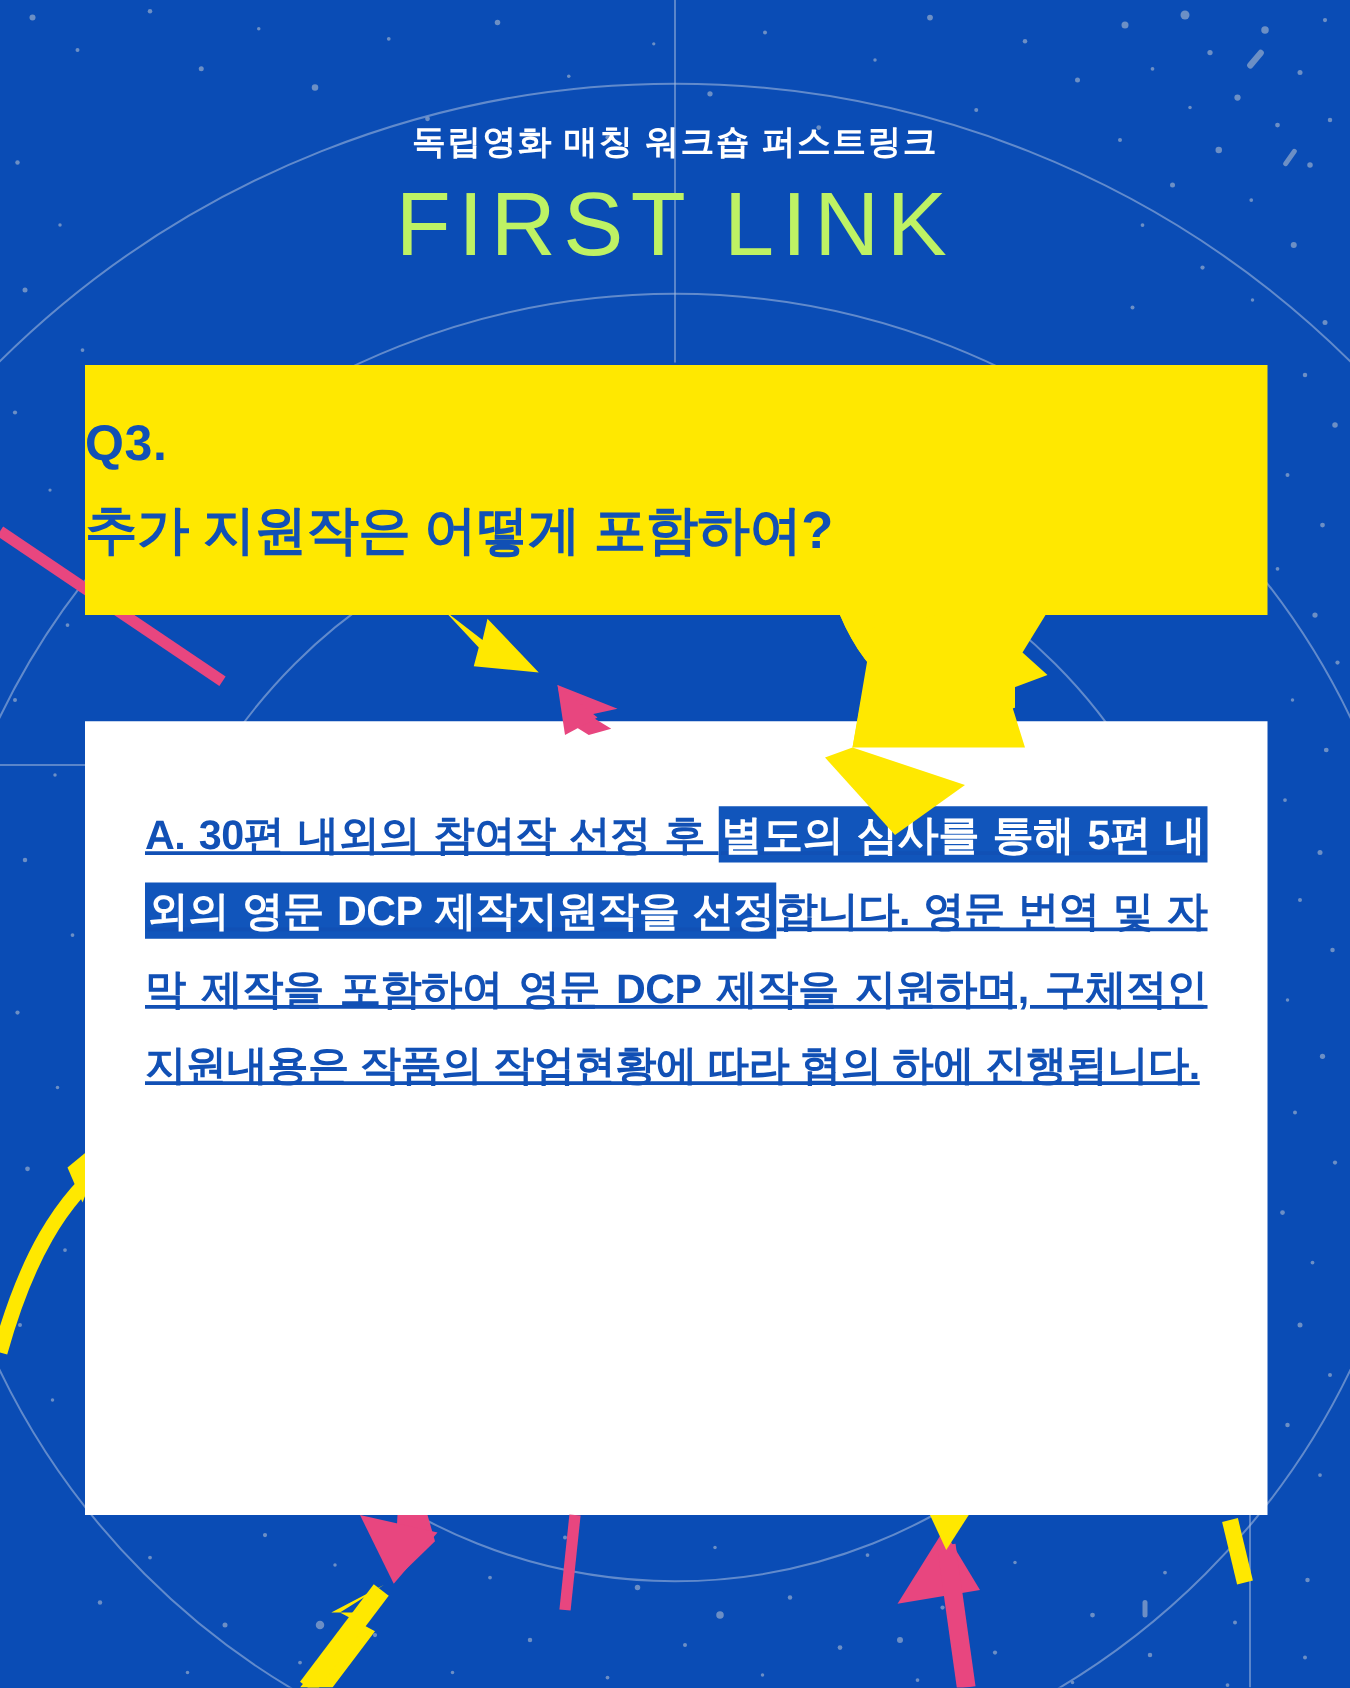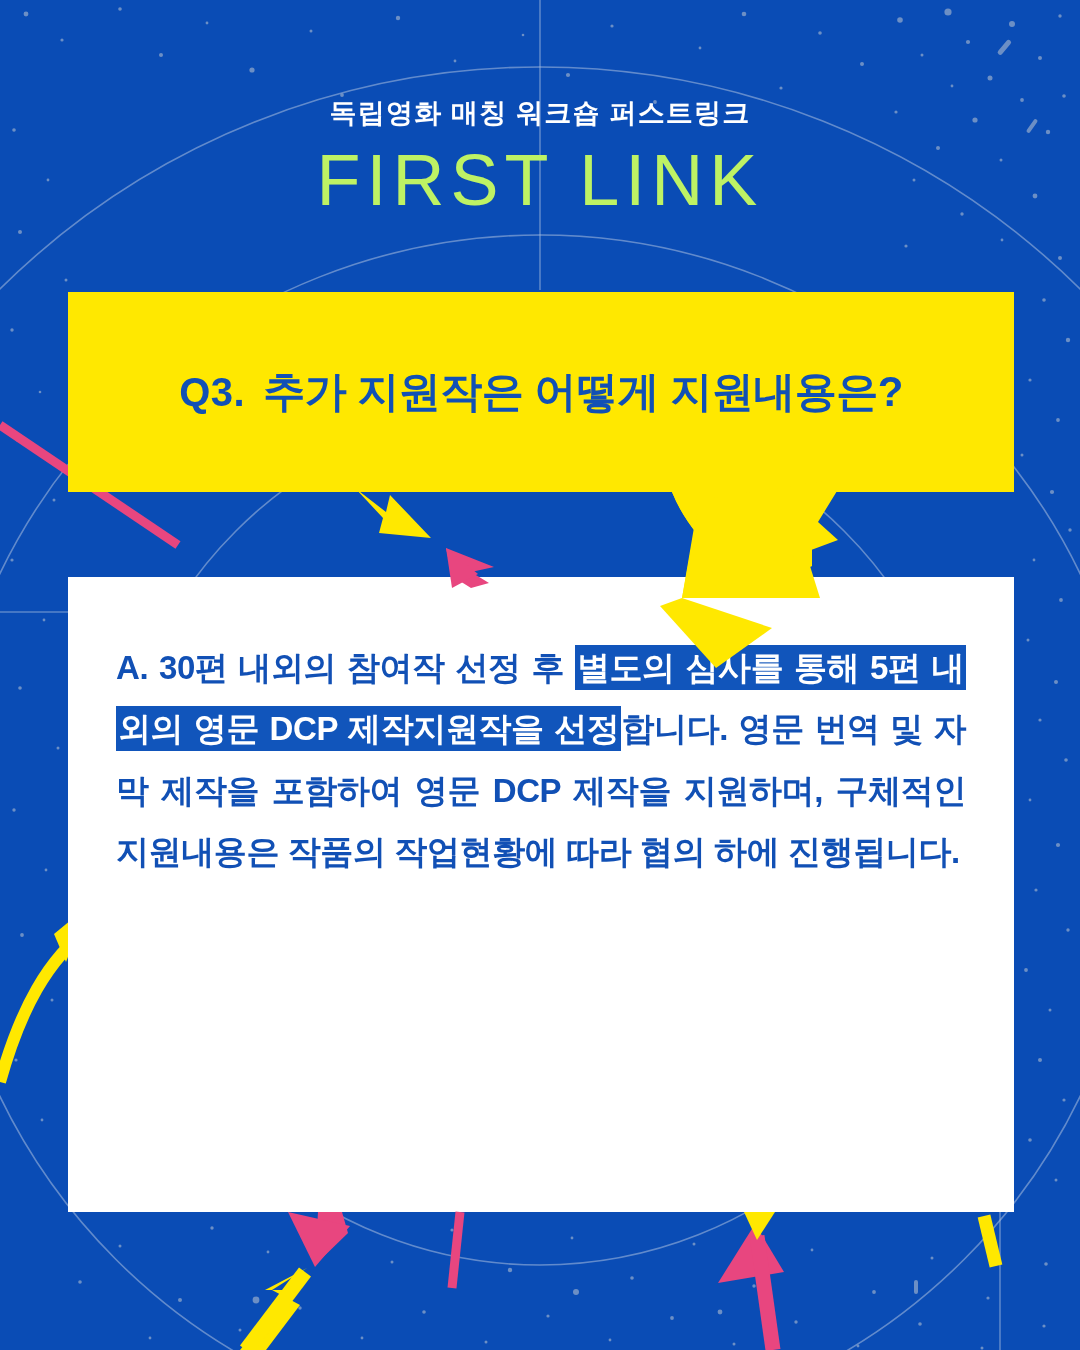--- a/index.html
+++ b/index.html
@@ -39,22 +39,22 @@
   }
 
   
   .question-box {
     position:absolute;
     left:68px; top:292px;
     width:946px; height:200px;
     background:#FFE800;
     z-index:6;
     display:flex;
-    flex-direction:row;
-    align-items:center;
+    flex-direction:column;
+    align-items:flex-start;
     justify-content:center;
     gap:18px;
   }
   .question-number {
     color:#1150B5;
     font-size:40px;
     font-weight:700;
     letter-spacing:0.5px;
   }
   .question-text {
@@ -79,20 +79,21 @@
     padding:60px 48px 0 48px;
   }
   .answer-text {
     color:#1150B5;
     font-size:33px;
     font-weight:700;
     line-height:1.86;
     letter-spacing:-0.4px;
     text-align:justify;
     text-justify:inter-character;
+    text-decoration:underline;
   }
   .answer-text .hl {
     background:#1155BB;
     color:#ffffff;
     padding:4px 2px;
     box-decoration-break:clone;
     -webkit-box-decoration-break:clone;
   }
 </style>
 </head>
@@ -254,21 +255,21 @@
     <polygon points="88,906 66,962 54,934" fill="#FFE800"></polygon>
   </svg>
 
   <div class="header">
     <div class="header-sub">독립영화 매칭 워크숍 퍼스트링크</div>
     <div class="header-title">FIRST LINK</div>
   </div>
 
   <div class="question-box">
     <div class="question-number">Q3.</div>
-    <div class="question-text">추가 지원작은 어떻게 지원내용은?</div>
+    <div class="question-text">추가 지원작은 어떻게 포함하여?</div>
   </div>
 
   <div class="answer-box">
     <p class="answer-text"><span>A. 30편 내외의 참여작 선정 후 </span><span class="hl">별도의 심사를 통해 5편 내외의 영문 DCP 제작지원작을 선정</span><span>합니다. 영문 번역 및 자막 제작을 포함하여 영문 DCP 제작을 지원하며, 구체적인 지원내용은 작품의 작업현황에 따라 협의 하에 진행됩니다.</span></p>
   </div>
 
   <svg class="arrow-layer-top" viewBox="0 0 1080 1350">
 
     <g fill="#FFE800">
       <polygon points="355,488 386,512 390,495 431,538 379,533 383,518"></polygon>

